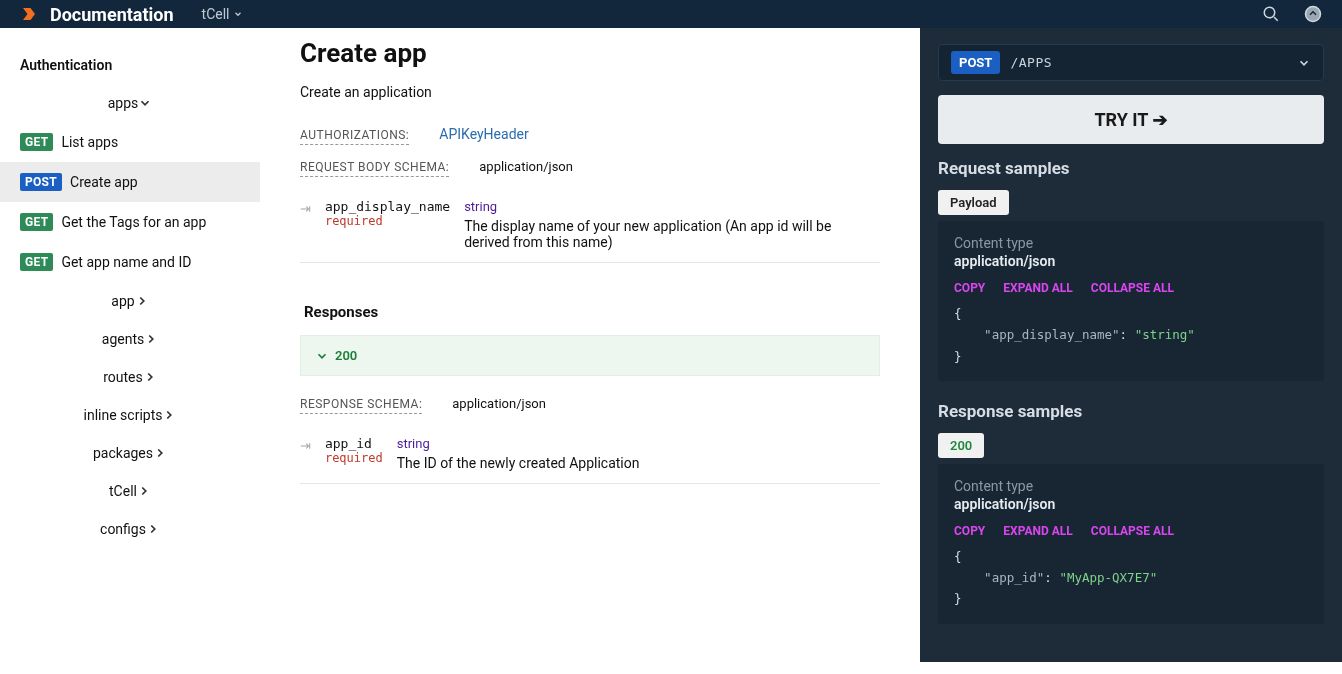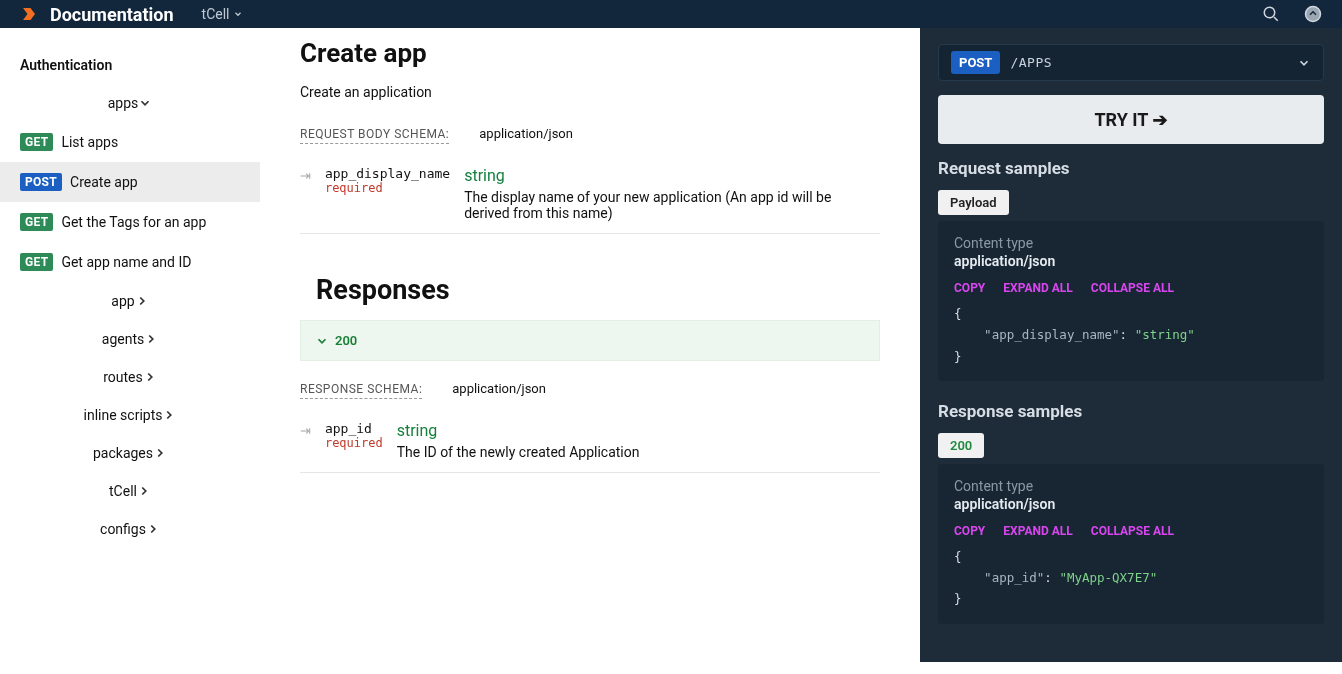--- a/index.html
+++ b/index.html
@@ -28,22 +28,22 @@
   .desc { font-size:14px; margin-bottom:26px; }
   .kvrow { display:flex; align-items:baseline; gap:30px; margin-bottom:8px; }
   .kvlabel { font-size:12px; letter-spacing:.5px; color:#555; border-bottom:1px dashed #999; padding-bottom:2px; }
   .kvlink { color:#2b6cb0; font-size:14px; }
   .kvval { font-size:13px; }
   .param-row { display:flex; gap:14px; padding:12px 0; border-bottom:1px solid #e6e6e6; margin-top:10px; }
   .param-arrow { color:#aaa; font-size:13px; padding-top:2px; }
   .param-name { font-family:ui-monospace,Menlo,monospace; font-size:13px; white-space:nowrap; }
   .param-name .required { color:#c0392b; font-size:12px; display:block; font-family:inherit; }
   .param-desc { flex:1; font-size:14px; }
-  .param-type { color:#15803d; font-size:16px; margin-bottom:4px; }
-  h2.section-title { font-size:27px; font-weight:700; margin:40px 16px 14px; }
+  .param-type { color:#4c1d95; font-size:13px; margin-bottom:4px; }
+  h2.section-title { font-size:15px; font-weight:700; margin:40px 4px 14px; }
   .resp-200 { background:#eef7ef; border:1px solid #e2efe3; padding:12px 14px; color:#198038; font-weight:600; font-size:13px; display:flex; align-items:center; gap:6px; }
   .resp-200 .light { font-weight:400; }
   .resp-schema { margin-top:20px; }
   .right { width:422px; background:#1e2b38; color:#d6dde4; overflow-y:auto; padding:16px 18px; }
   .endpoint { display:flex; align-items:center; justify-content:space-between; background:#152433; border:1px solid #263a4e; border-radius:4px; padding:6px 12px; margin-bottom:14px; }
   .endpoint-left { display:flex; align-items:center; gap:10px; }
   .method-post { background:#1a5fc1; color:#fff; font-weight:700; font-size:13px; padding:4px 8px; border-radius:3px; }
   .endpoint-path { font-family:ui-monospace,Menlo,monospace; font-size:13px; letter-spacing:.5px; color:#c9d3dc; }
   .tryit { background:#e9ecef; color:#1a1a1a; font-weight:700; text-align:center; padding:14px 0; border-radius:4px; font-size:18px; margin-bottom:14px; cursor:pointer; }
   .panel-h3 { font-weight:700; font-size:17px; margin-bottom:12px; }
@@ -154,20 +154,24 @@
           </svg>
         </div>
       </div>
   </nav>
 
   <div class="main">
     <div class="content">
       <h1 class="title">Create app</h1>
       <p class="desc">Create an application</p>
 
+      <div class="kvrow">
+        <span class="kvlabel">AUTHORIZATIONS:</span>
+        <span class="kvlink">APIKeyHeader</span>
+      </div>
       <div class="kvrow" style="margin-top:14px;">
         <span class="kvlabel">REQUEST BODY SCHEMA:</span>
         <span class="kvval">application/json</span>
       </div>
 
       <div class="param-row">
         <span class="param-arrow">⇥</span>
         <div class="param-name">
           <span>app_display_name</span>
           <span class="required">required</span>

